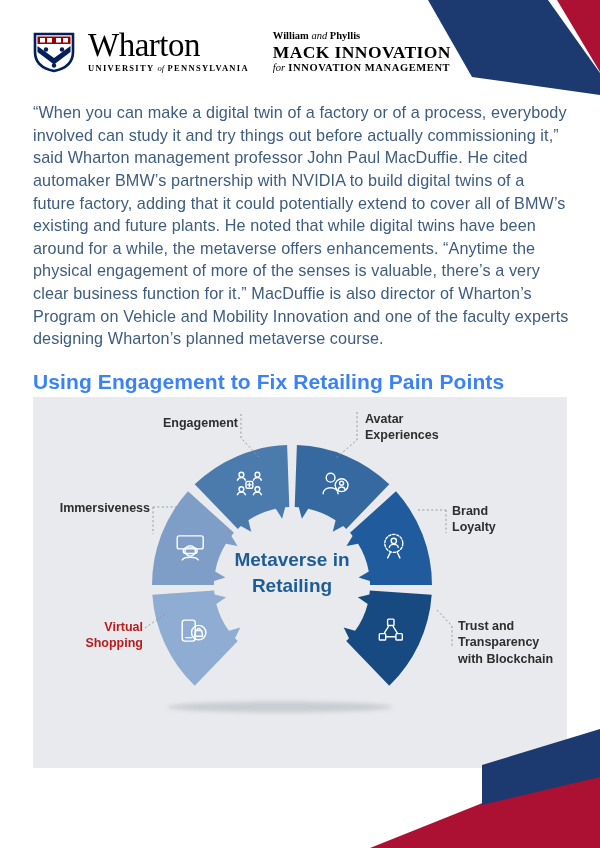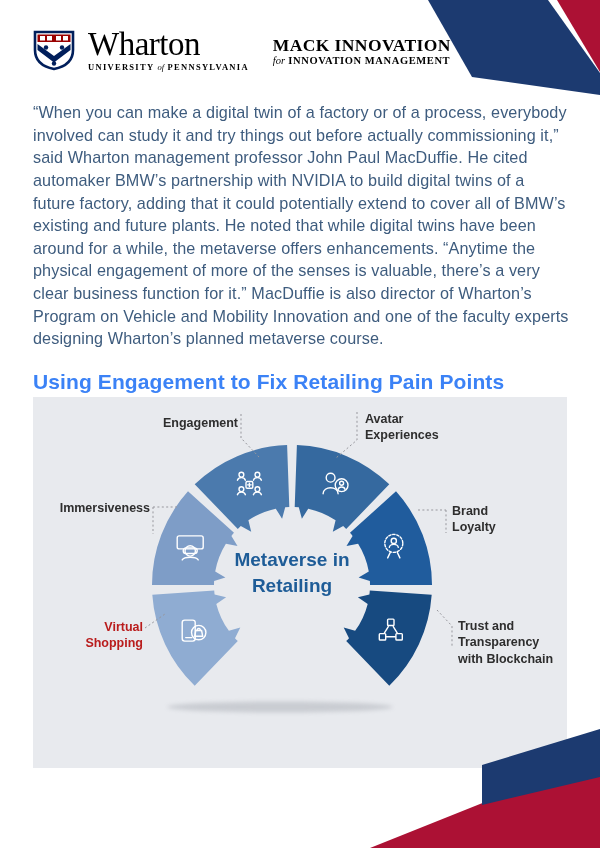--- a/index.html
+++ b/index.html
@@ -54,20 +54,21 @@
     <path d="M4.5,14 L21,26 L37.5,14 L37.5,20 L21,32.5 L4.5,20 Z" fill="#011F5B"></path>
     <circle cx="13" cy="17.5" r="2.2" fill="#011F5B"></circle>
       <circle cx="29" cy="17.5" r="2.2" fill="#011F5B"></circle>
     <circle cx="21" cy="33.5" r="2.2" fill="#011F5B"></circle>
   </svg>
   <div class="wharton-text">
     <span class="wordmark">Wharton</span>
     <span class="univ"><span>UNIVERSITY</span> <span class="of">of</span> <span>PENNSYLVANIA</span></span>
   </div>
   <div class="mack">
+    <span class="mack-donors"><span>William</span> <span class="and">and</span> <span>Phyllis</span></span>
     <span class="mack-name">MACK INNOVATION</span>
     <span class="mack-tag"><span class="for">for</span> <span>INNOVATION MANAGEMENT</span></span>
   </div>
 </div>
 
 <p class="paragraph" style="color: rgb(62, 92, 126);">“When you can make a digital twin of a factory or of a process, everybody involved can study it and try things out before actually commissioning it,” said Wharton management professor John Paul MacDuffie. He cited automaker BMW’s partnership with NVIDIA to build digital twins of a future factory, adding that it could potentially extend to cover all of BMW’s existing and future plants. He noted that while digital twins have been around for a while, the metaverse offers enhancements. “Anytime the physical engagement of more of the senses is valuable, there’s a very clear business function for it.” MacDuffie is also director of Wharton’s Program on Vehicle and Mobility Innovation and one of the faculty experts designing Wharton’s planned metaverse course.</p>
 
 <h2 class="heading" style="color: #3b82f6;">Using Engagement to Fix Retailing Pain Points</h2>
 
 <div class="panel" style="background: rgb(232, 234, 238);">

